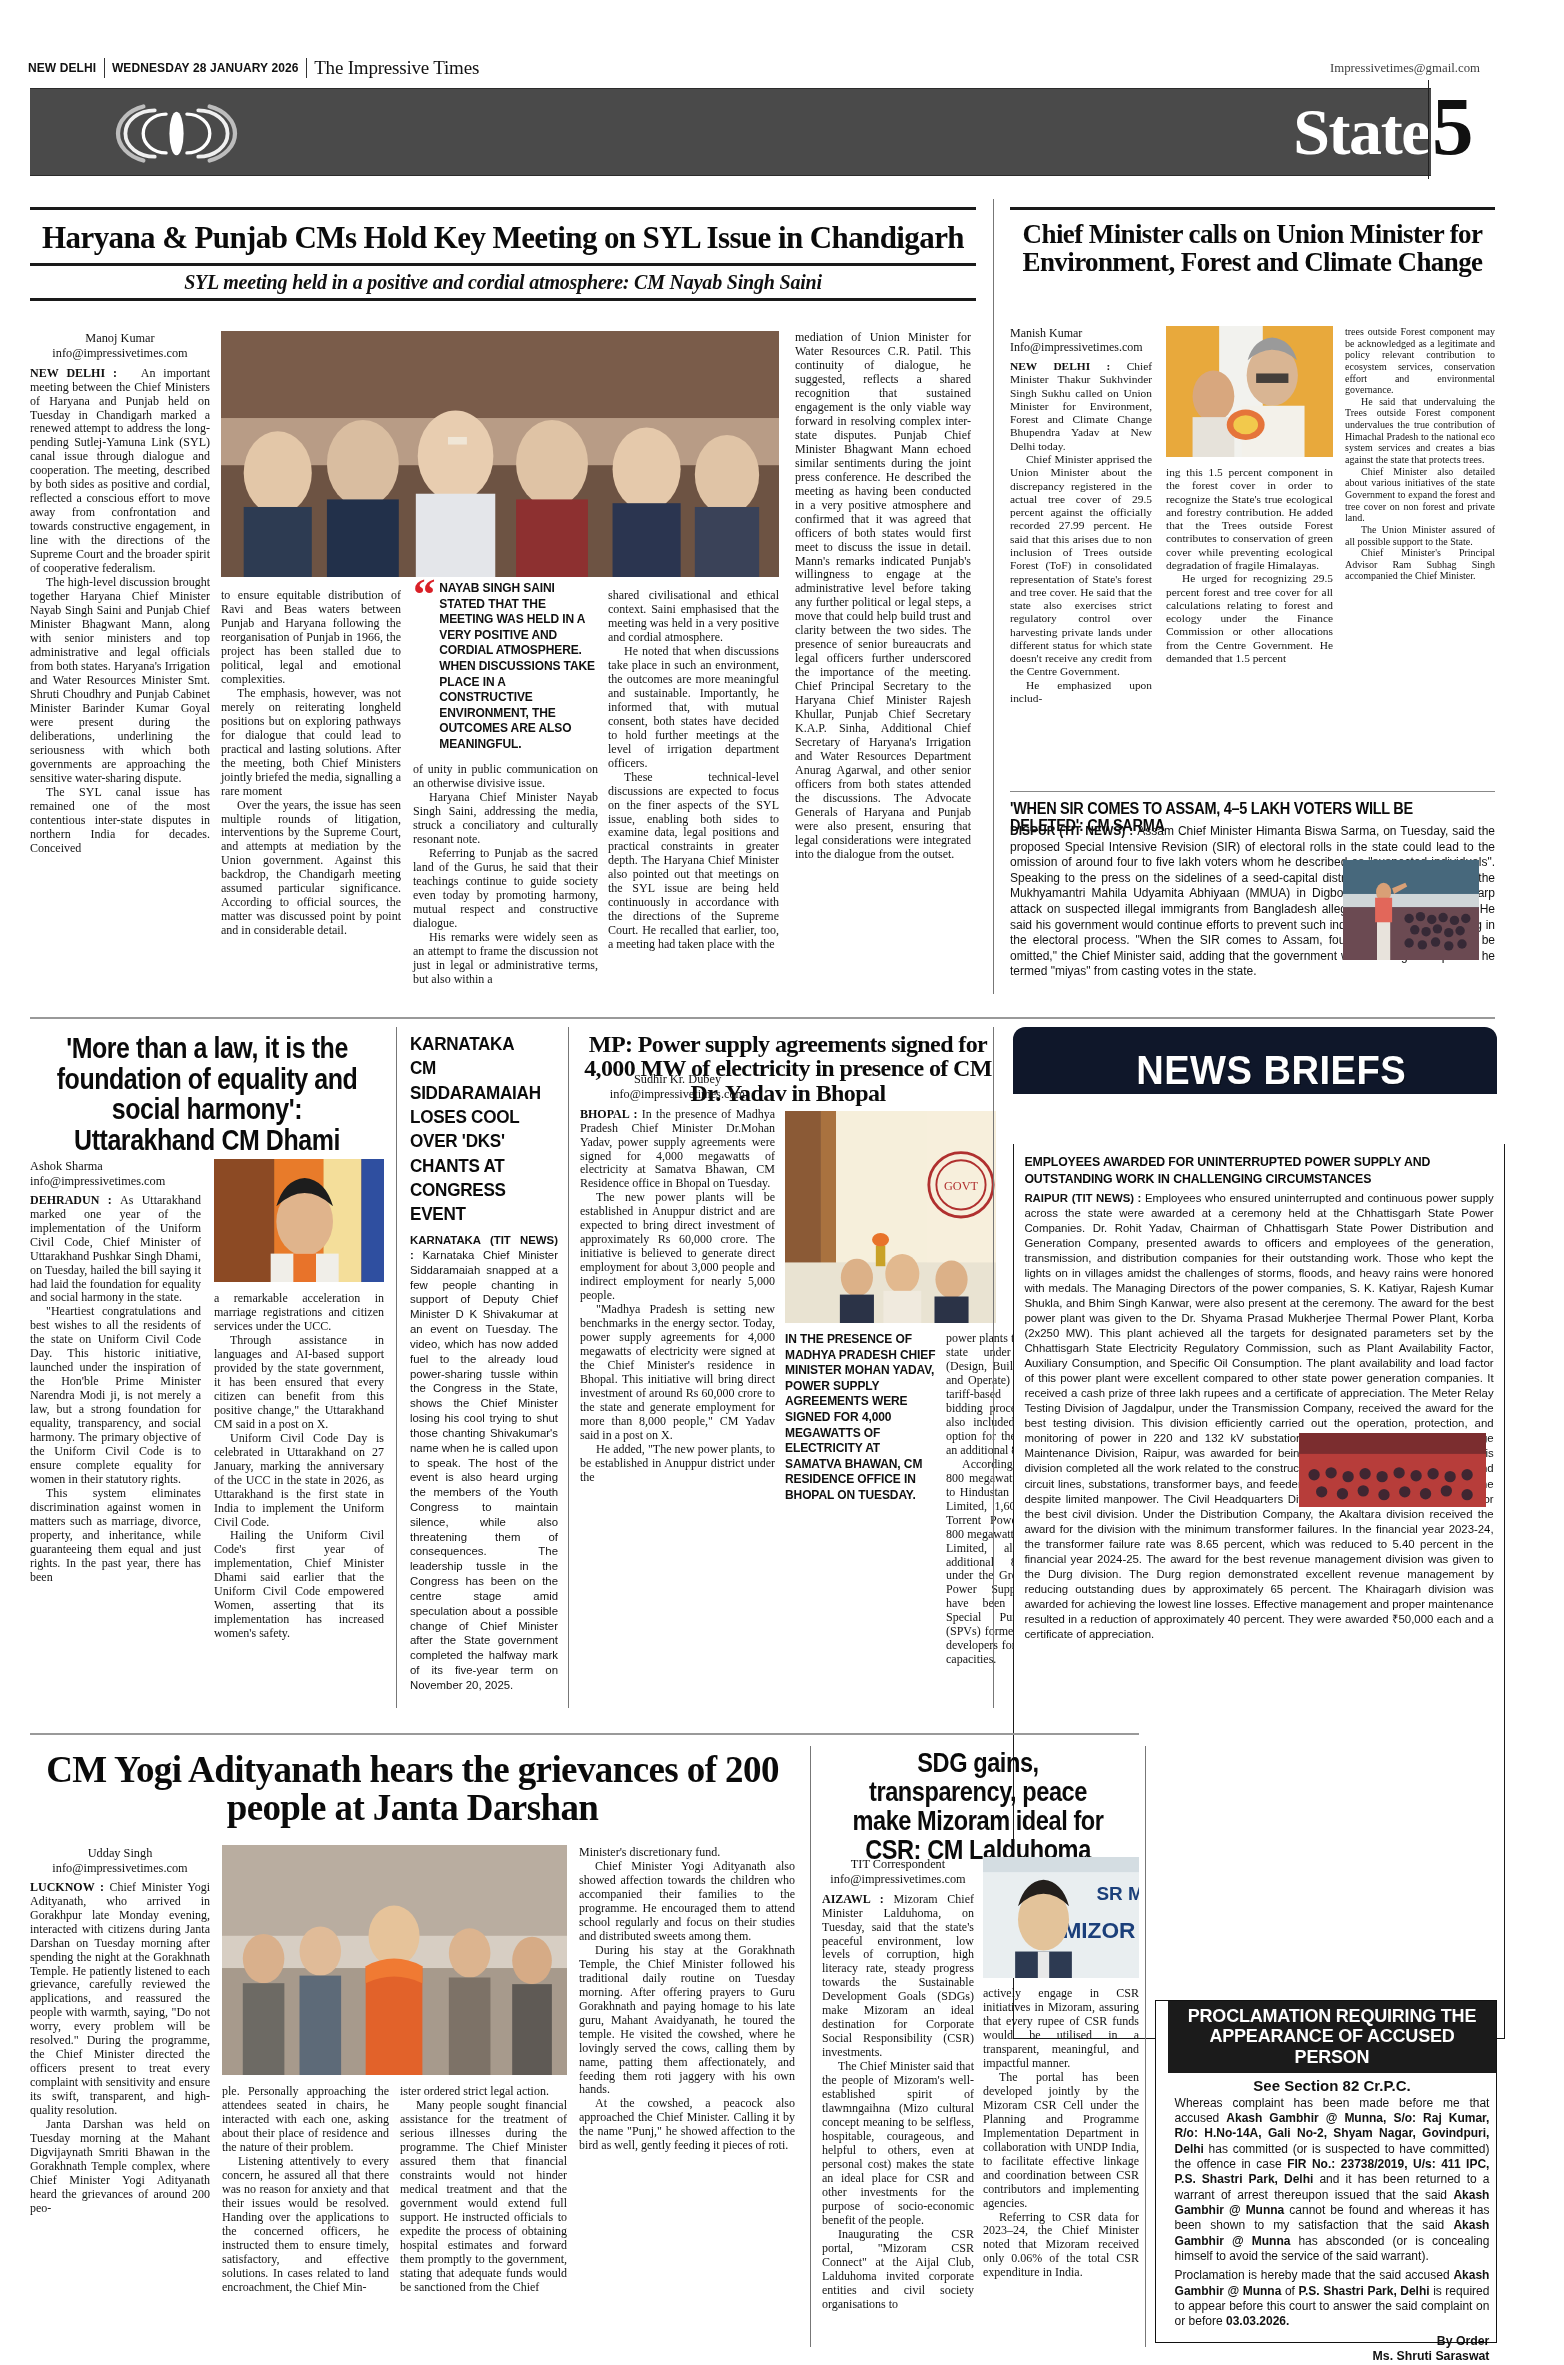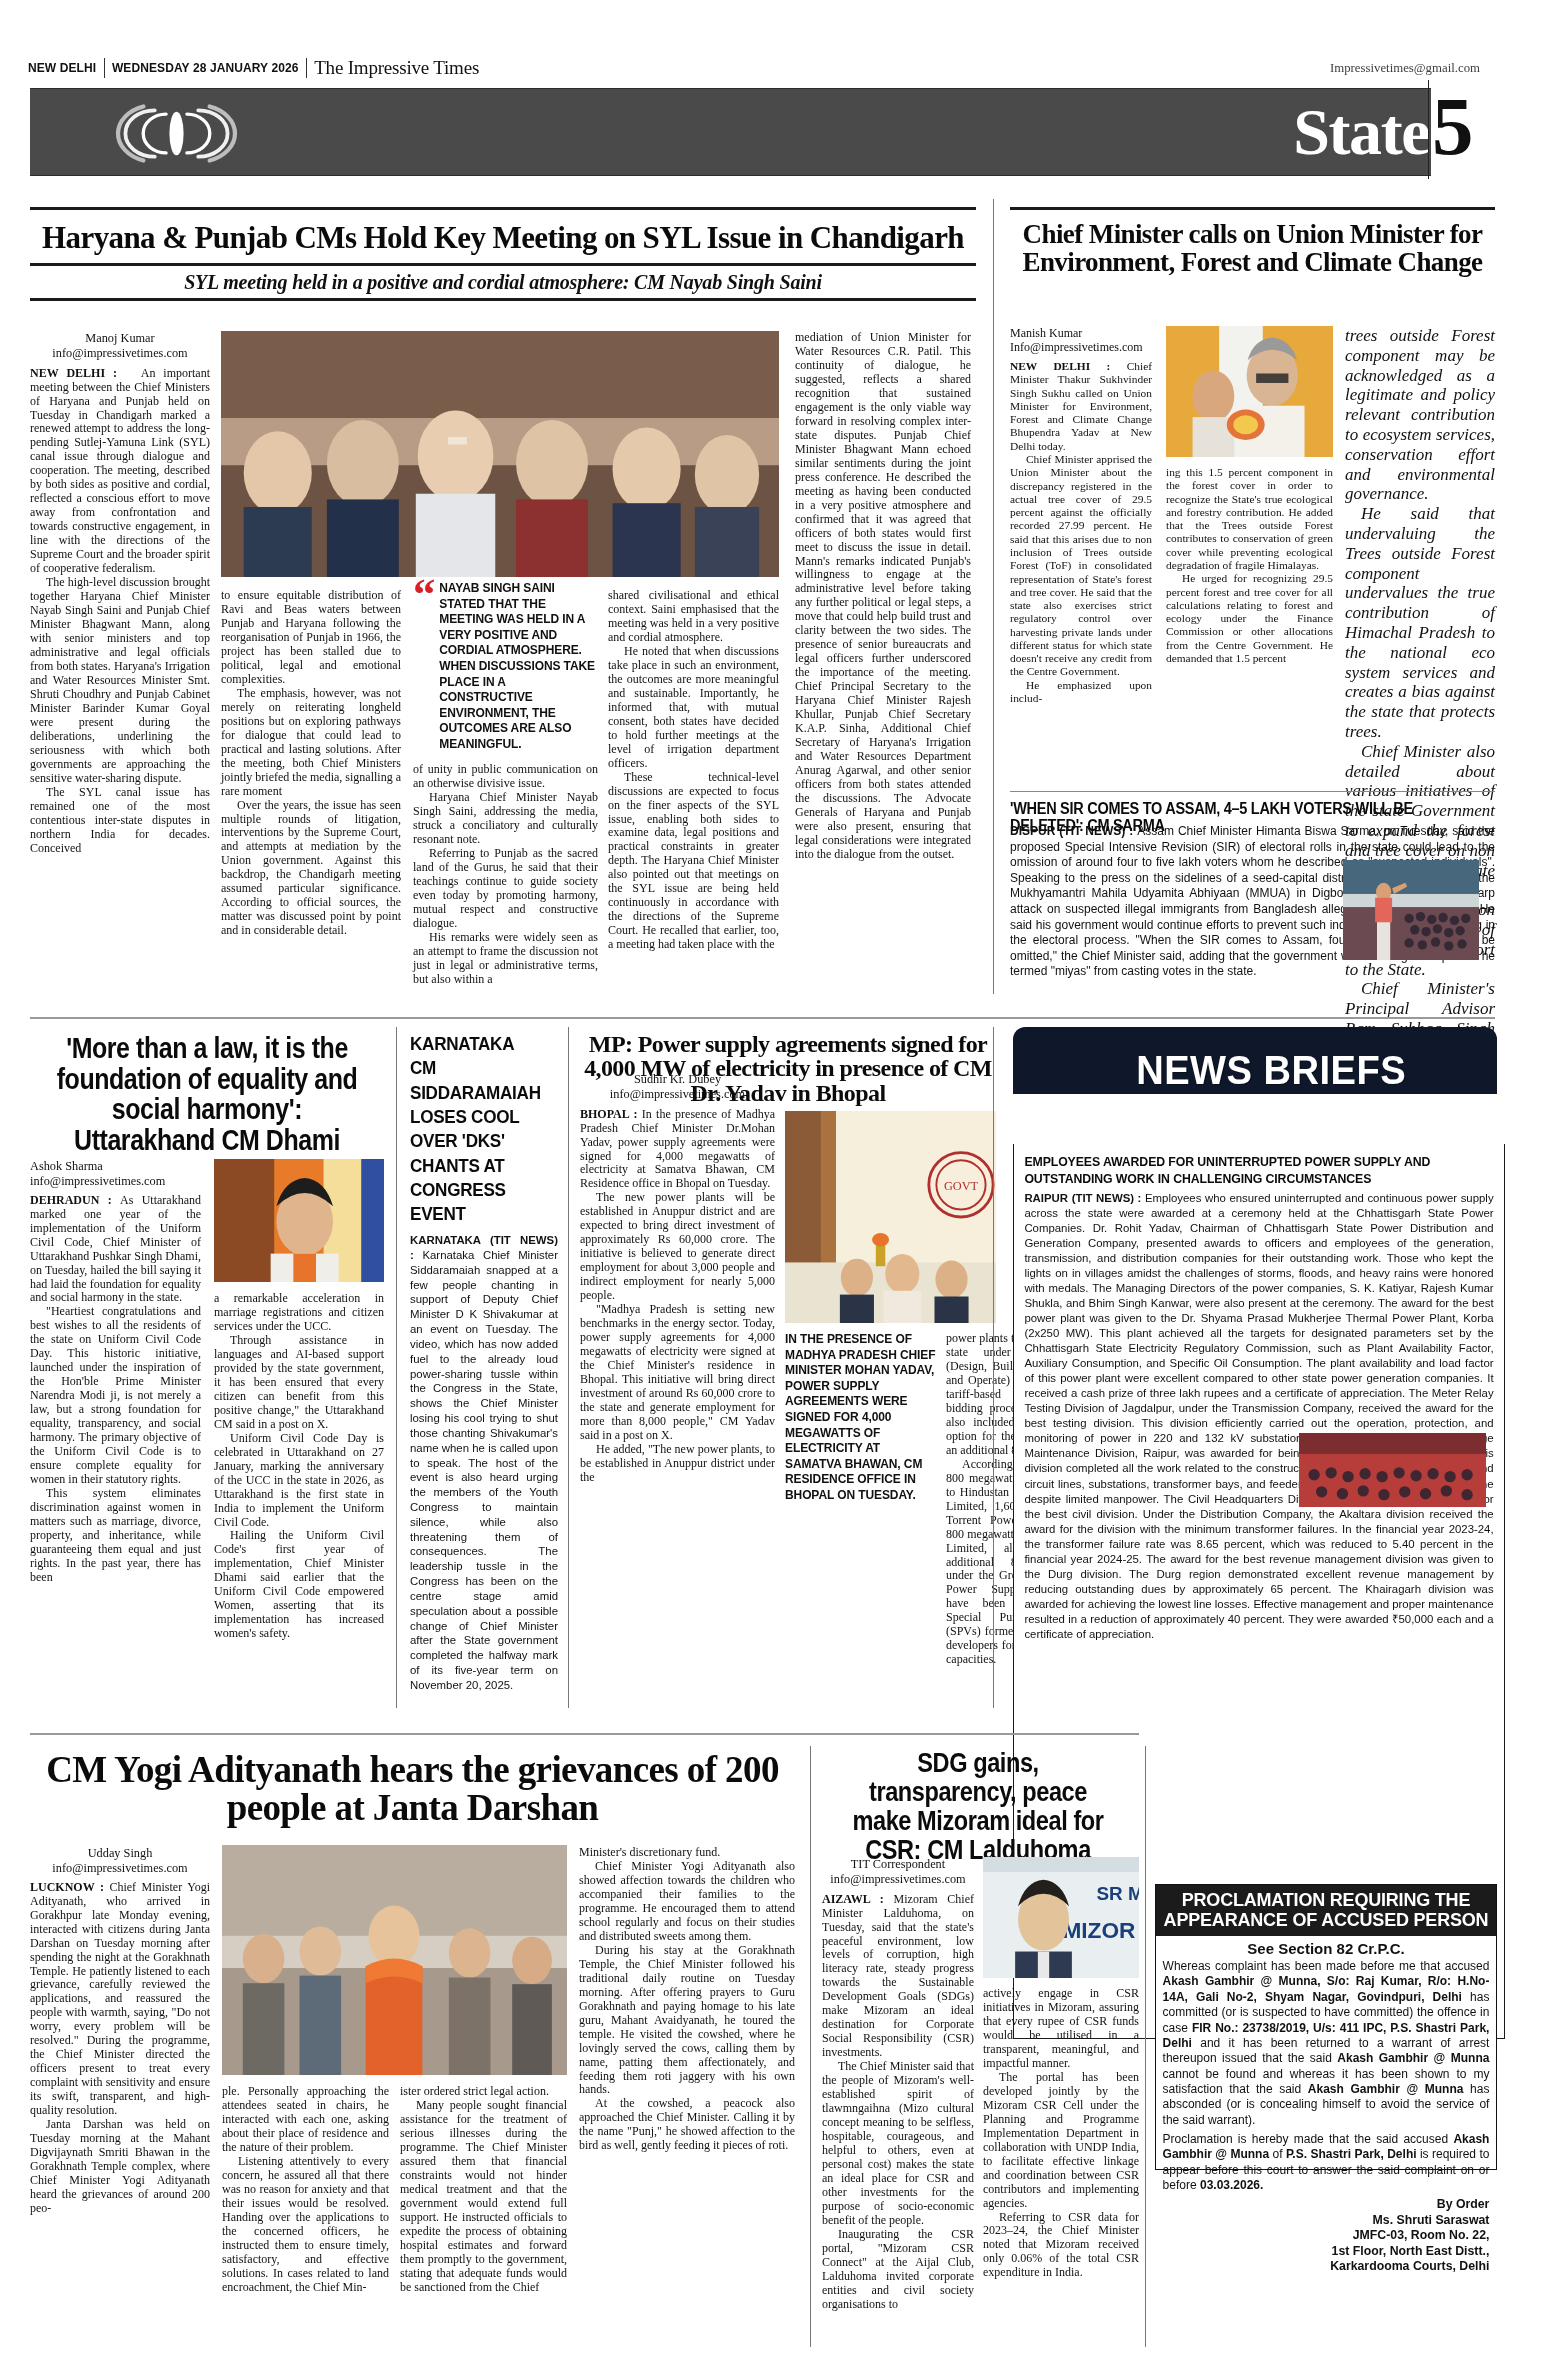--- a/index.html
+++ b/index.html
@@ -290,21 +290,21 @@
       <rect x="28" y="96" width="44" height="42" fill="#e6e2da"></rect>
       <ellipse cx="112" cy="52" rx="27" ry="32" fill="#d9b593"></ellipse>
       <path d="M86 36 q26 -22 52 0 q-6 -22 -26 -24 q-20 2 -26 24z" fill="#9a9a9a"></path>
       <rect x="95" y="50" width="34" height="10" fill="#2a2a2a" opacity=".85"></rect>
       <rect x="80" y="84" width="66" height="54" fill="#f3f1ea"></rect>
       <ellipse cx="84" cy="104" rx="20" ry="16" fill="#e5743a"></ellipse>
       <ellipse cx="84" cy="104" rx="13" ry="10" fill="#f2c94c"></ellipse>
     </svg>
   </div>
 
-  <div class="col body-col" style="left:1345px; top:326px; width:150px; font-size:17px;font-style:italic;">
+  <div class="col body-col" style="left:1345px; top:326px; width:150px; font-size:10px;">
     <p class="noind">trees outside Forest component may be acknowledged as a legitimate and policy relevant contribution to ecosystem services, conservation effort and environmental governance.</p>
     <p>He said that undervaluing the Trees outside Forest component undervalues the true contribution of Himachal Pradesh to the national eco system services and creates a bias against the state that protects trees.</p>
     <p>Chief Minister also detailed about various initiatives of the state Government to expand the forest and tree cover on non forest and private land.</p>
     <p>The Union Minister assured of all possible support to the State.</p>
     <p>Chief Minister's Principal Advisor Ram Subhag Singh accompanied the Chief Minister.</p>
   </div>
 
   <div class="col body-col" style="left:1166px; top:466px; width:167px; font-size:11.4px;">
     <p class="noind">ing this 1.5 percent component in the forest cover in order to recognize the State's true ecological and forestry contribution. He added that the Trees outside Forest contributes to conservation of green cover while preventing ecological degradation of fragile Himalayas.</p>
     <p>He urged for recognizing 29.5 percent forest and tree cover for all calculations relating to forest and ecology under the Finance Commission or other allocations from the Centre Government. He demanded that 1.5 percent</p>
@@ -558,21 +558,21 @@
   </div>
 
   <div class="col body-col" style="left:983px; top:1987px; width:156px;">
     <p class="noind">actively engage in CSR initiatives in Mizoram, assuring that every rupee of CSR funds would be utilised in a transparent, meaningful, and impactful manner.</p>
     <p>The portal has been developed jointly by the Mizoram CSR Cell under the Planning and Programme Implementation Department in collaboration with UNDP India, to facilitate effective linkage and coordination between CSR contributors and implementing agencies.</p>
     <p>Referring to CSR data for 2023–24, the Chief Minister noted that Mizoram received only 0.06% of the total CSR expenditure in India.</p>
   </div>
 
   <div class="vrule" style="left:1145px; top:1746px; height:601px;"></div>
 
-  <div class="proc-box" style="left:1155px; top:1884px; width:342px; height:286px;">
+  <div class="proc-box" style="left:1155px; top:2000px; width:342px; height:343px;padding-left:12px;">
     <div class="proc-head">PROCLAMATION REQUIRING THE APPEARANCE OF ACCUSED PERSON</div>
     <div class="proc-sec">See Section 82 Cr.P.C.</div>
     <div class="proc-body">
       <span>Whereas complaint has been made before me that accused </span><b>Akash Gambhir @ Munna, S/o: Raj Kumar, R/o: H.No-14A, Gali No-2, Shyam Nagar, Govindpuri, Delhi</b><span> has committed (or is suspected to have committed) the offence in case </span><b>FIR No.: 23738/2019, U/s: 411 IPC, P.S. Shastri Park, Delhi</b><span> and it has been returned to a warrant of arrest thereupon issued that the said </span><b>Akash Gambhir @ Munna</b><span> cannot be found and whereas it has been shown to my satisfaction that the said </span><b>Akash Gambhir @ Munna</b><span> has absconded (or is concealing himself to avoid the service of the said warrant).</span>
     </div>
     <div class="proc-body" style="margin-top:3.8px;">
       <span>Proclamation is hereby made that the said accused </span><b>Akash Gambhir @ Munna</b><span> of </span><b>P.S. Shastri Park, Delhi</b><span> is required to appear before this court to answer the said complaint on or before </span><b>03.03.2026.</b>
     </div>
     <div class="proc-sign" style="margin-top:3.8px;">
       <div>By Order</div>

